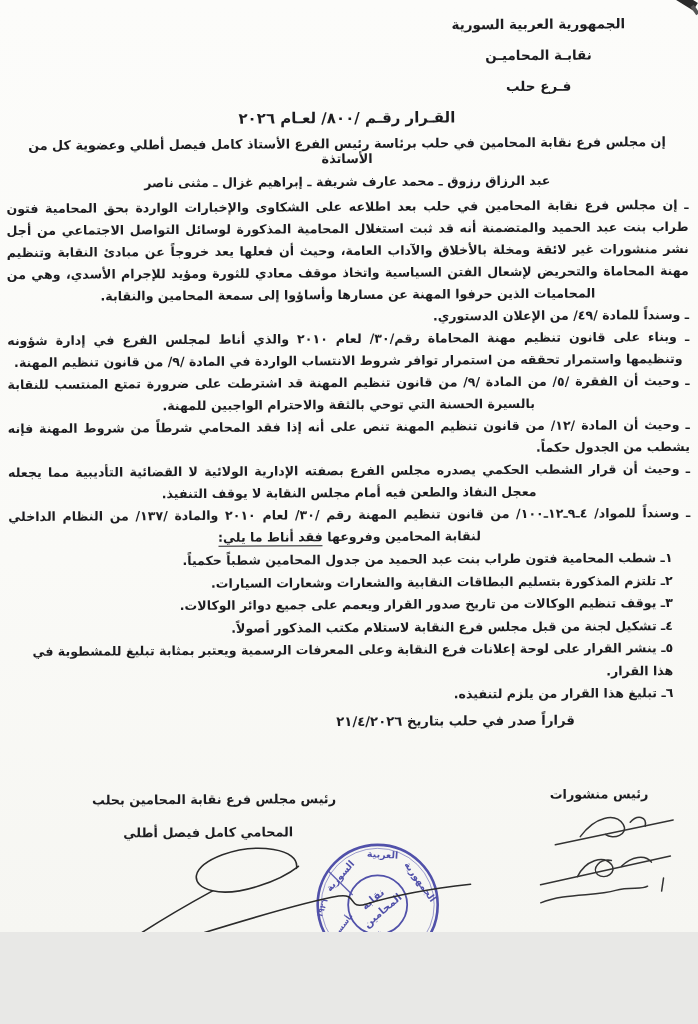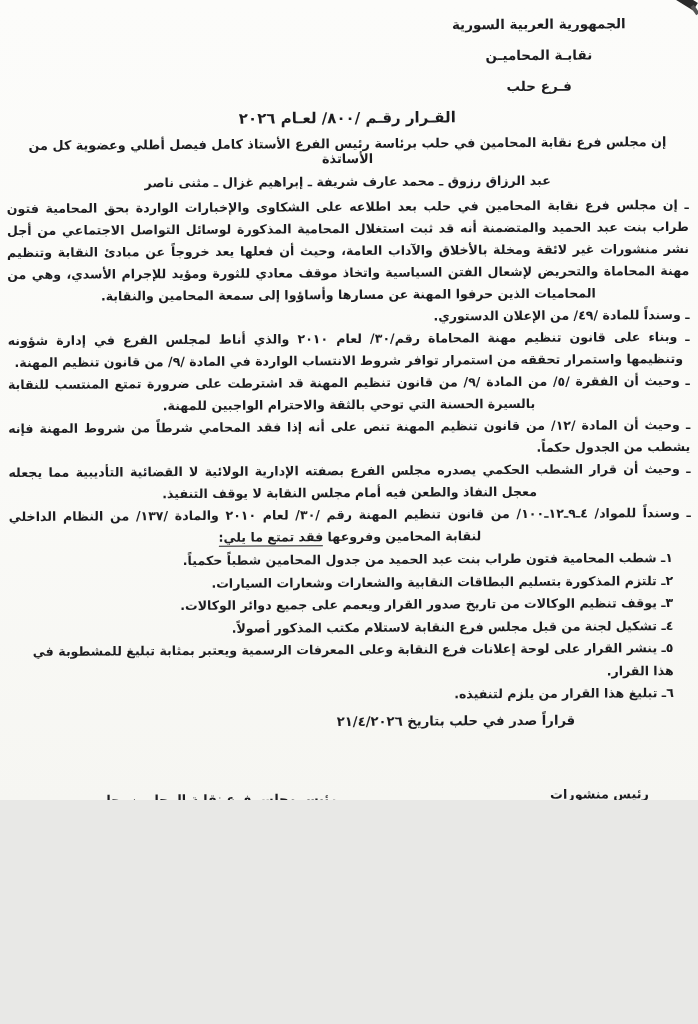--- a/index.html
+++ b/index.html
@@ -1,18 +1,18 @@
 <!DOCTYPE html>
 <html lang="ar" dir="rtl"><head>
 <meta charset="utf-8">
 <style>
   html,body{margin:0;padding:0;}
   body{background:#e8e8e6;font-family:"DejaVu Sans","Liberation Sans",sans-serif;}
   .page{
-    position:relative;width:698px;height:800px;margin:0 auto;
+    position:relative;width:698px;height:932px;margin:0 auto;
     background:linear-gradient(180deg,#fcfcfa 0%,#fafaf7 60%,#f6f6f2 100%);
     overflow:hidden;color:#1d1d20;
   }
   .sheet{position:absolute;inset:0;transform:rotate(-0.35deg);}
   
   .corner-mark{position:absolute;top:-3px;right:1px;width:20px;height:9px;background:#2a2a2a;transform:rotate(32deg);}
   .corner-mark2{position:absolute;top:8px;right:-2px;width:10px;height:4px;background:#555;transform:rotate(55deg);}
   
   .letterhead{margin:10px 48px 0 0;width:218px;text-align:center;font-weight:bold;}
   .letterhead div{font-size:13.5px;line-height:31px;}
@@ -57,21 +57,21 @@
     <div class="preamble">إن مجلس فرع نقابة المحامين في حلب برئاسة رئيس الفرع الأستاذ كامل فيصل أطلي وعضوية كل من الأساتذة</div>
     <div class="members">عبد الرزاق رزوق ـ محمد عارف شريفة ـ إبراهيم غزال ـ مثنى ناصر</div>
 
     <div class="bodytext">
       <p class="para c">ـ إن مجلس فرع نقابة المحامين في حلب بعد اطلاعه على الشكاوى والإخبارات الواردة بحق المحامية فتون طراب بنت عبد الحميد والمتضمنة أنه قد ثبت استغلال المحامية المذكورة لوسائل التواصل الاجتماعي من أجل نشر منشورات غير لائقة ومخلة بالأخلاق والآداب العامة، وحيث أن فعلها يعد خروجاً عن مبادئ النقابة وتنظيم مهنة المحاماة والتحريض لإشعال الفتن السياسية واتخاذ موقف معادي للثورة ومؤيد للإجرام الأسدي، وهي من المحاميات الذين حرفوا المهنة عن مسارها وأساؤوا إلى سمعة المحامين والنقابة.</p>
       <p class="para r">ـ وسنداً للمادة /٤٩/ من الإعلان الدستوري.</p>
       <p class="para c">ـ وبناء على قانون تنظيم مهنة المحاماة رقم/٣٠/ لعام ٢٠١٠ والذي أناط لمجلس الفرع في إدارة شؤونه وتنظيمها واستمرار تحققه من استمرار توافر شروط الانتساب الواردة في المادة /٩/ من قانون تنظيم المهنة.</p>
       <p class="para c">ـ وحيث أن الفقرة /٥/ من المادة /٩/ من قانون تنظيم المهنة قد اشترطت على ضرورة تمتع المنتسب للنقابة بالسيرة الحسنة التي توحي بالثقة والاحترام الواجبين للمهنة.</p>
       <p class="para r">ـ وحيث أن المادة /١٢/ من قانون تنظيم المهنة تنص على أنه إذا فقد المحامي شرطاً من شروط المهنة فإنه يشطب من الجدول حكماً.</p>
       <p class="para c">ـ وحيث أن قرار الشطب الحكمي يصدره مجلس الفرع بصفته الإدارية الولائية لا القضائية التأديبية مما يجعله معجل النفاذ والطعن فيه أمام مجلس النقابة لا يوقف التنفيذ.</p>
-      <p class="para c"><span>ـ وسنداً للمواد/ ٤ـ٩ـ١٢ـ١٠٠/ من قانون تنظيم المهنة رقم /٣٠/ لعام ٢٠١٠ والمادة /١٣٧/ من النظام الداخلي لنقابة المحامين وفروعها </span><span class="emph">فقد تمتع ما يلي:</span></p>
+      <p class="para c"><span>ـ وسنداً للمواد/ ٤ـ٩ـ١٢ـ١٠٠/ من قانون تنظيم المهنة رقم /٣٠/ لعام ٢٠١٠ والمادة /١٣٧/ من النظام الداخلي لنقابة المحامين وفروعها </span><span class="emph">فقد أناط ما يلي:</span></p>
     </div>
 
     <div class="decisions">
       <div class="decision">١ـ شطب المحامية فتون طراب بنت عبد الحميد من جدول المحامين شطباً حكمياً.</div>
       <div class="decision">٢ـ تلتزم المذكورة بتسليم البطاقات النقابية والشعارات وشعارات السيارات.</div>
       <div class="decision">٣ـ يوقف تنظيم الوكالات من تاريخ صدور القرار ويعمم على جميع دوائر الوكالات.</div>
       <div class="decision">٤ـ تشكيل لجنة من قبل مجلس فرع النقابة لاستلام مكتب المذكور أصولاً.</div>
       <div class="decision">٥ـ ينشر القرار على لوحة إعلانات فرع النقابة وعلى المعرفات الرسمية ويعتبر بمثابة تبليغ للمشطوبة في هذا القرار.</div>
       <div class="decision">٦ـ  تبليغ هذا القرار من يلزم لتنفيذه.</div>
     </div>

